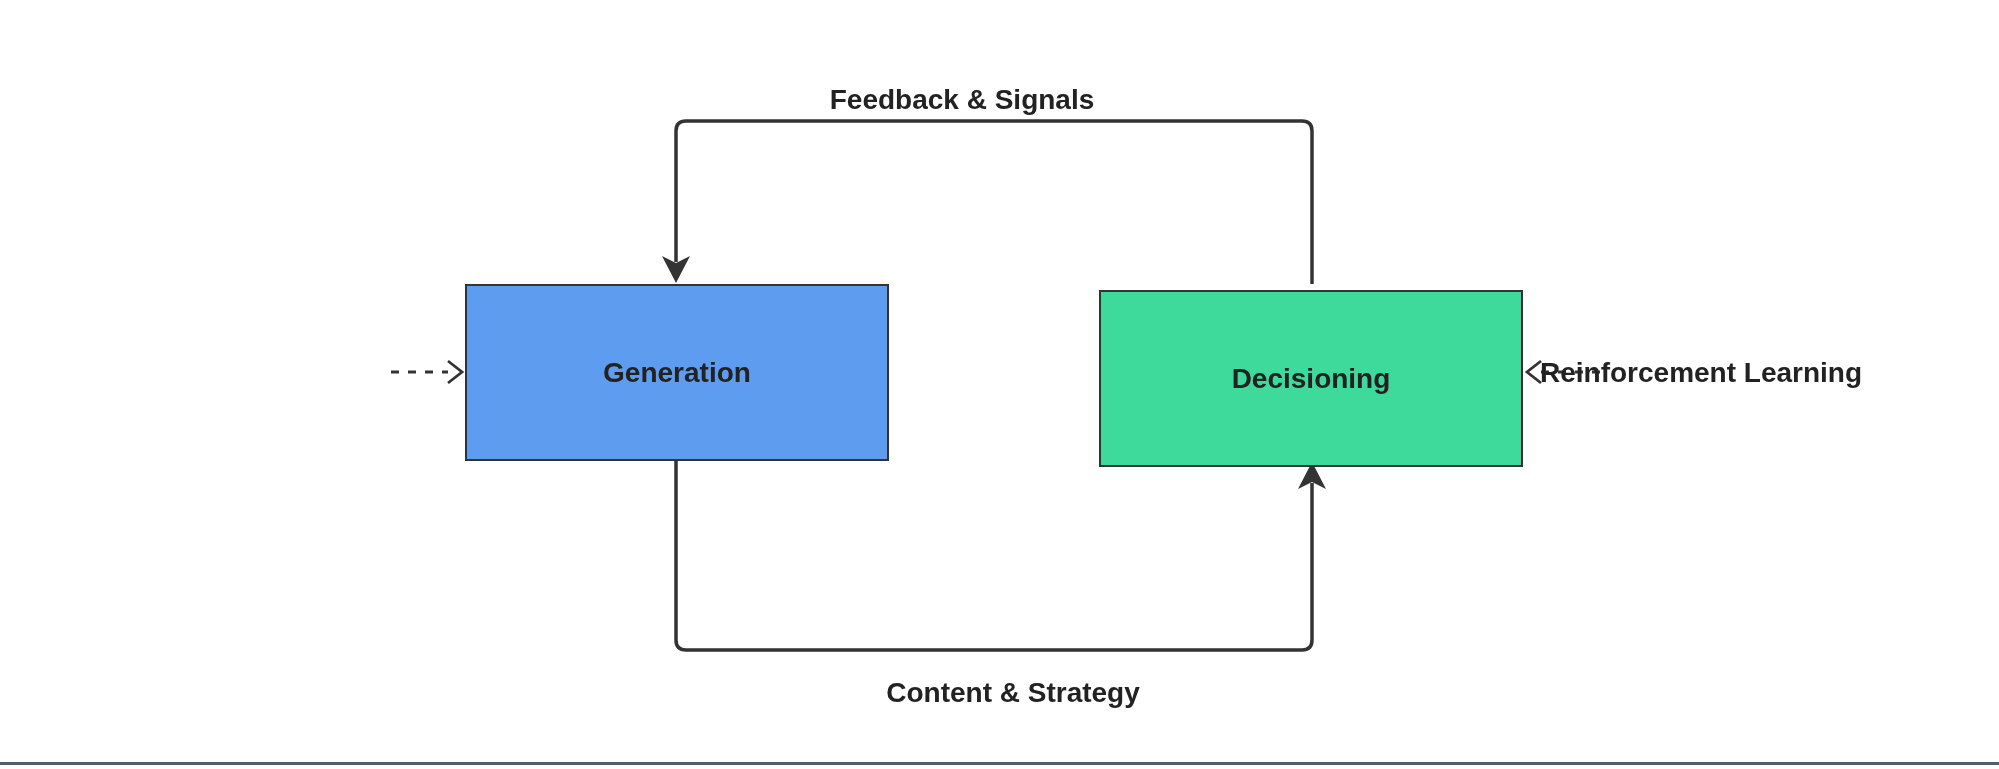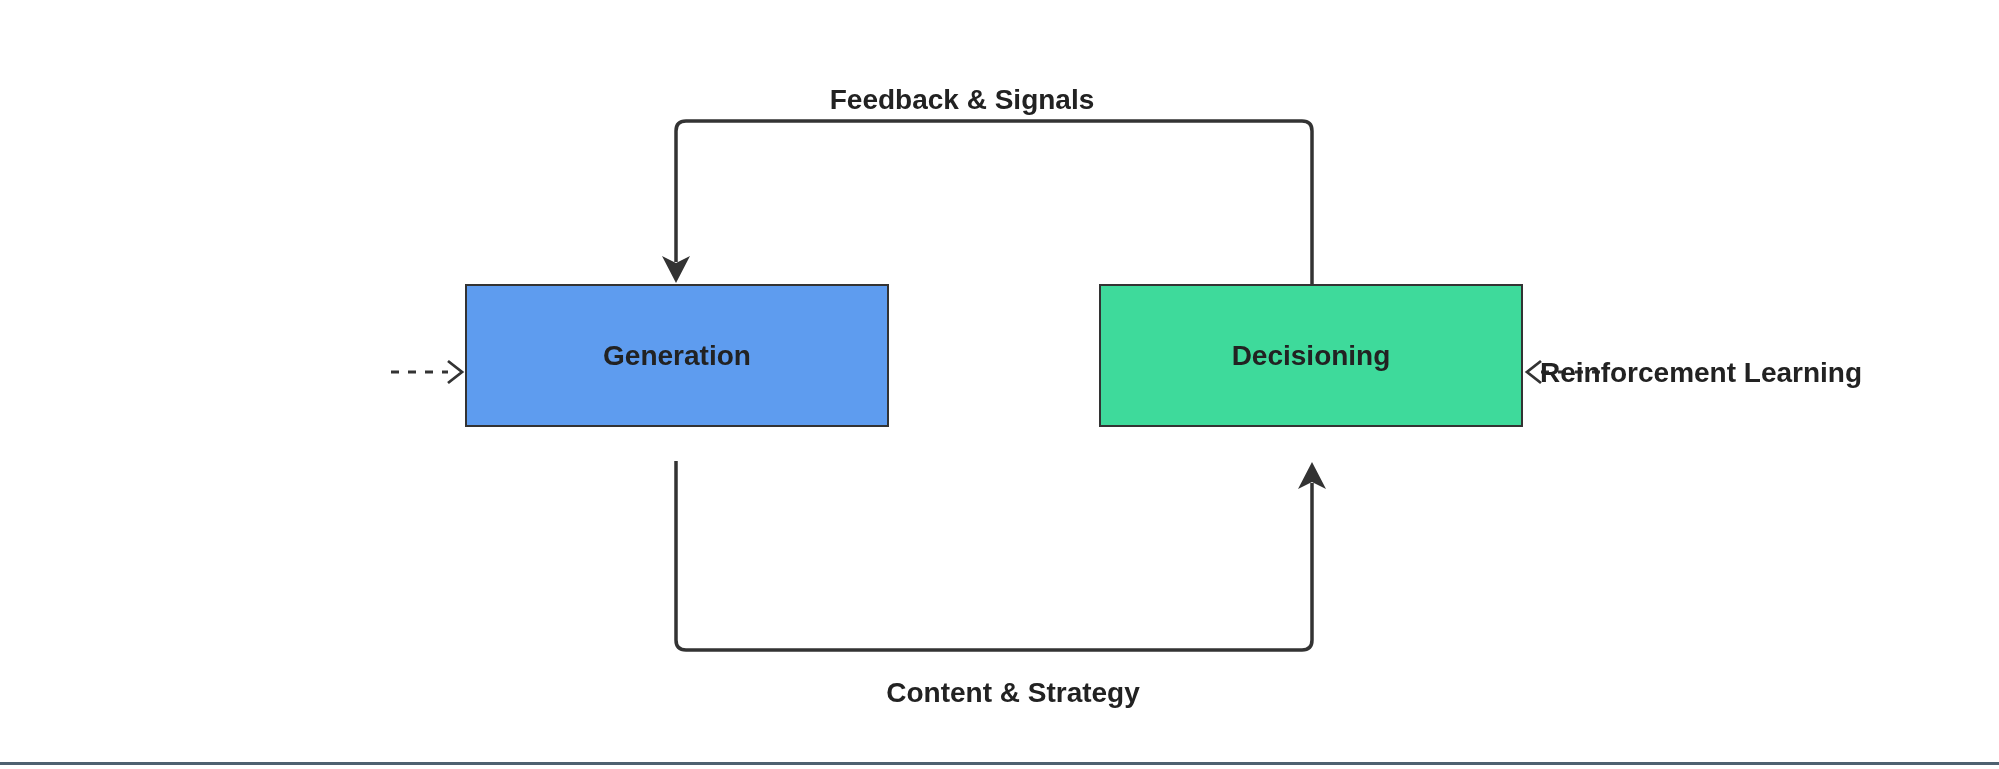--- a/index.html
+++ b/index.html
@@ -41,38 +41,39 @@
   }
   .chevron {
     stroke: var(--edge, #333333);
     stroke-width: 2.8;
     fill: none;
     stroke-linejoin: miter;
   }
   .node {
     position: absolute;
     top: 284px;
-    height: 143px;
+    height: 177px;
     width: 424px;
     border: 2.5px solid var(--node-border, #333333);
     box-sizing: border-box;
     display: flex;
     align-items: center;
     justify-content: center;
     font-size: 28px;
     font-weight: 700;
     color: var(--label-text, #222222);
   }
   .node-generation {
     left: 465px;
     background: var(--node-generation-fill, #5e9cef);
   }
   .node-decisioning {
     left: 1099px;
     background: var(--node-decisioning-fill, #3eda9b);
+    margin-top: 6px;
   }
   .edge-label {
     position: absolute;
     transform: translate(-50%, -50%);
     font-size: 28px;
     font-weight: 700;
     color: var(--label-text, #222222);
     white-space: nowrap;
   }
   .edge-label.top { left: 962px; top: 77px; margin-top: 23px; }

